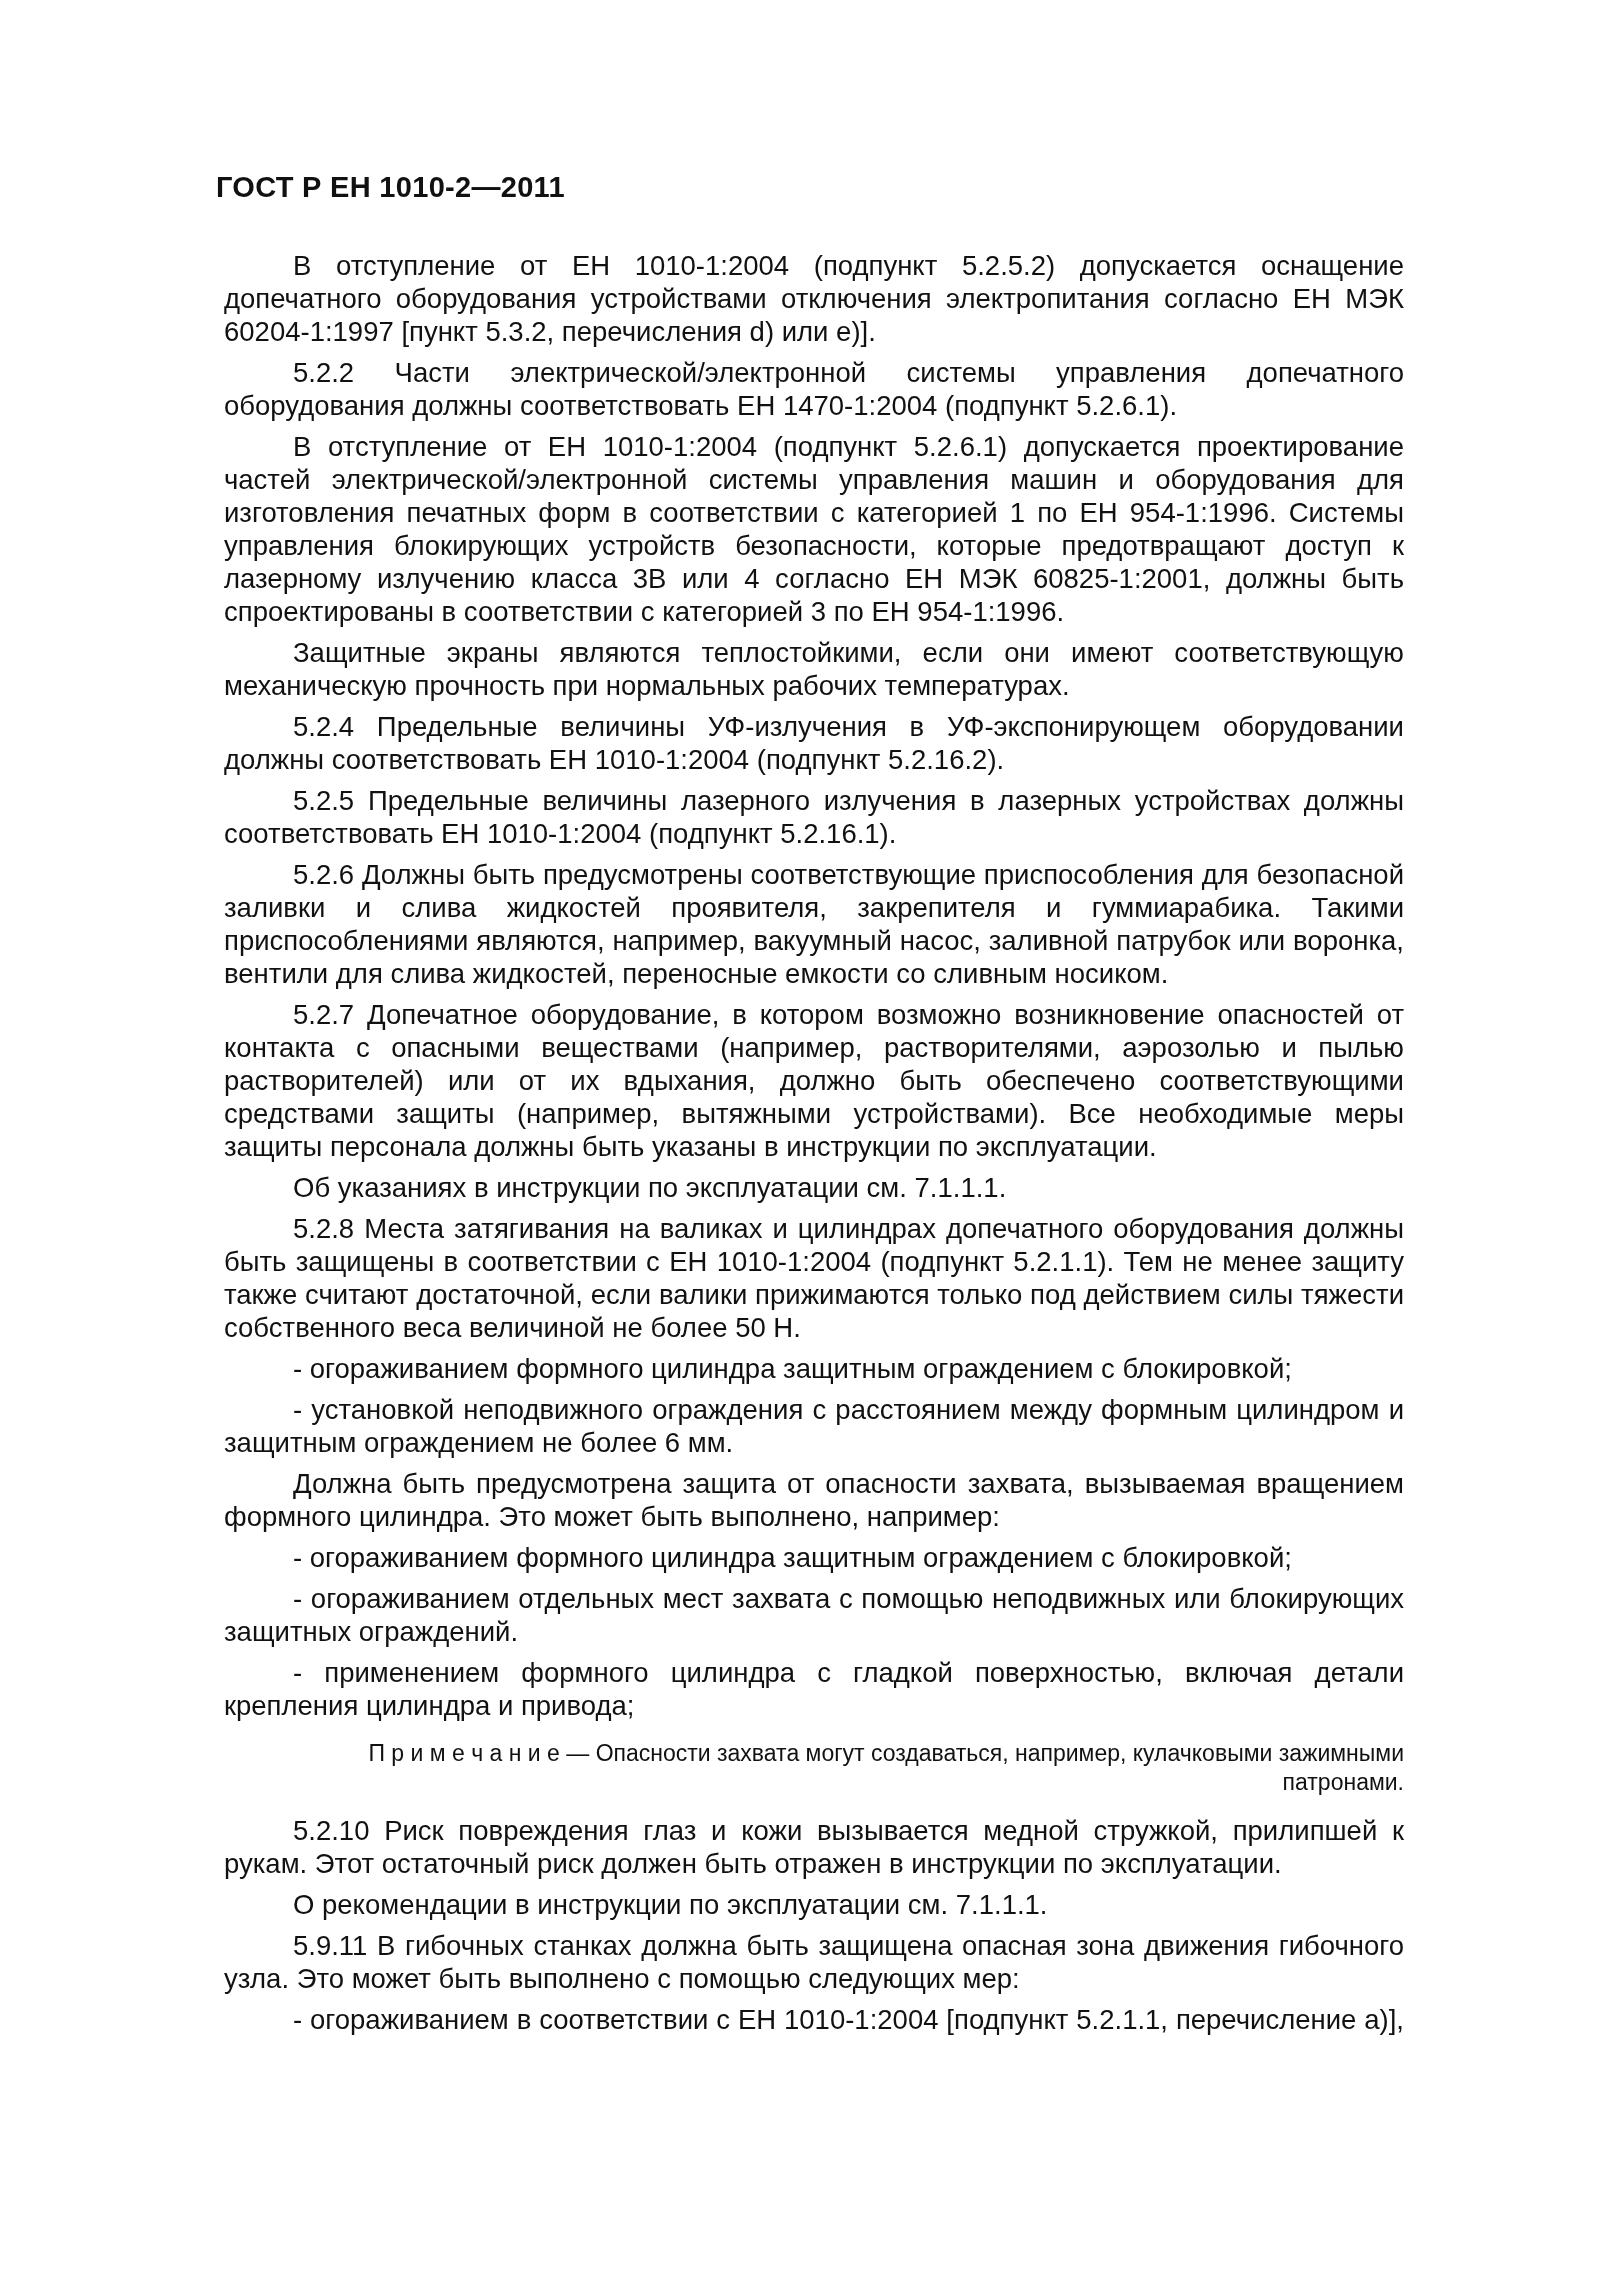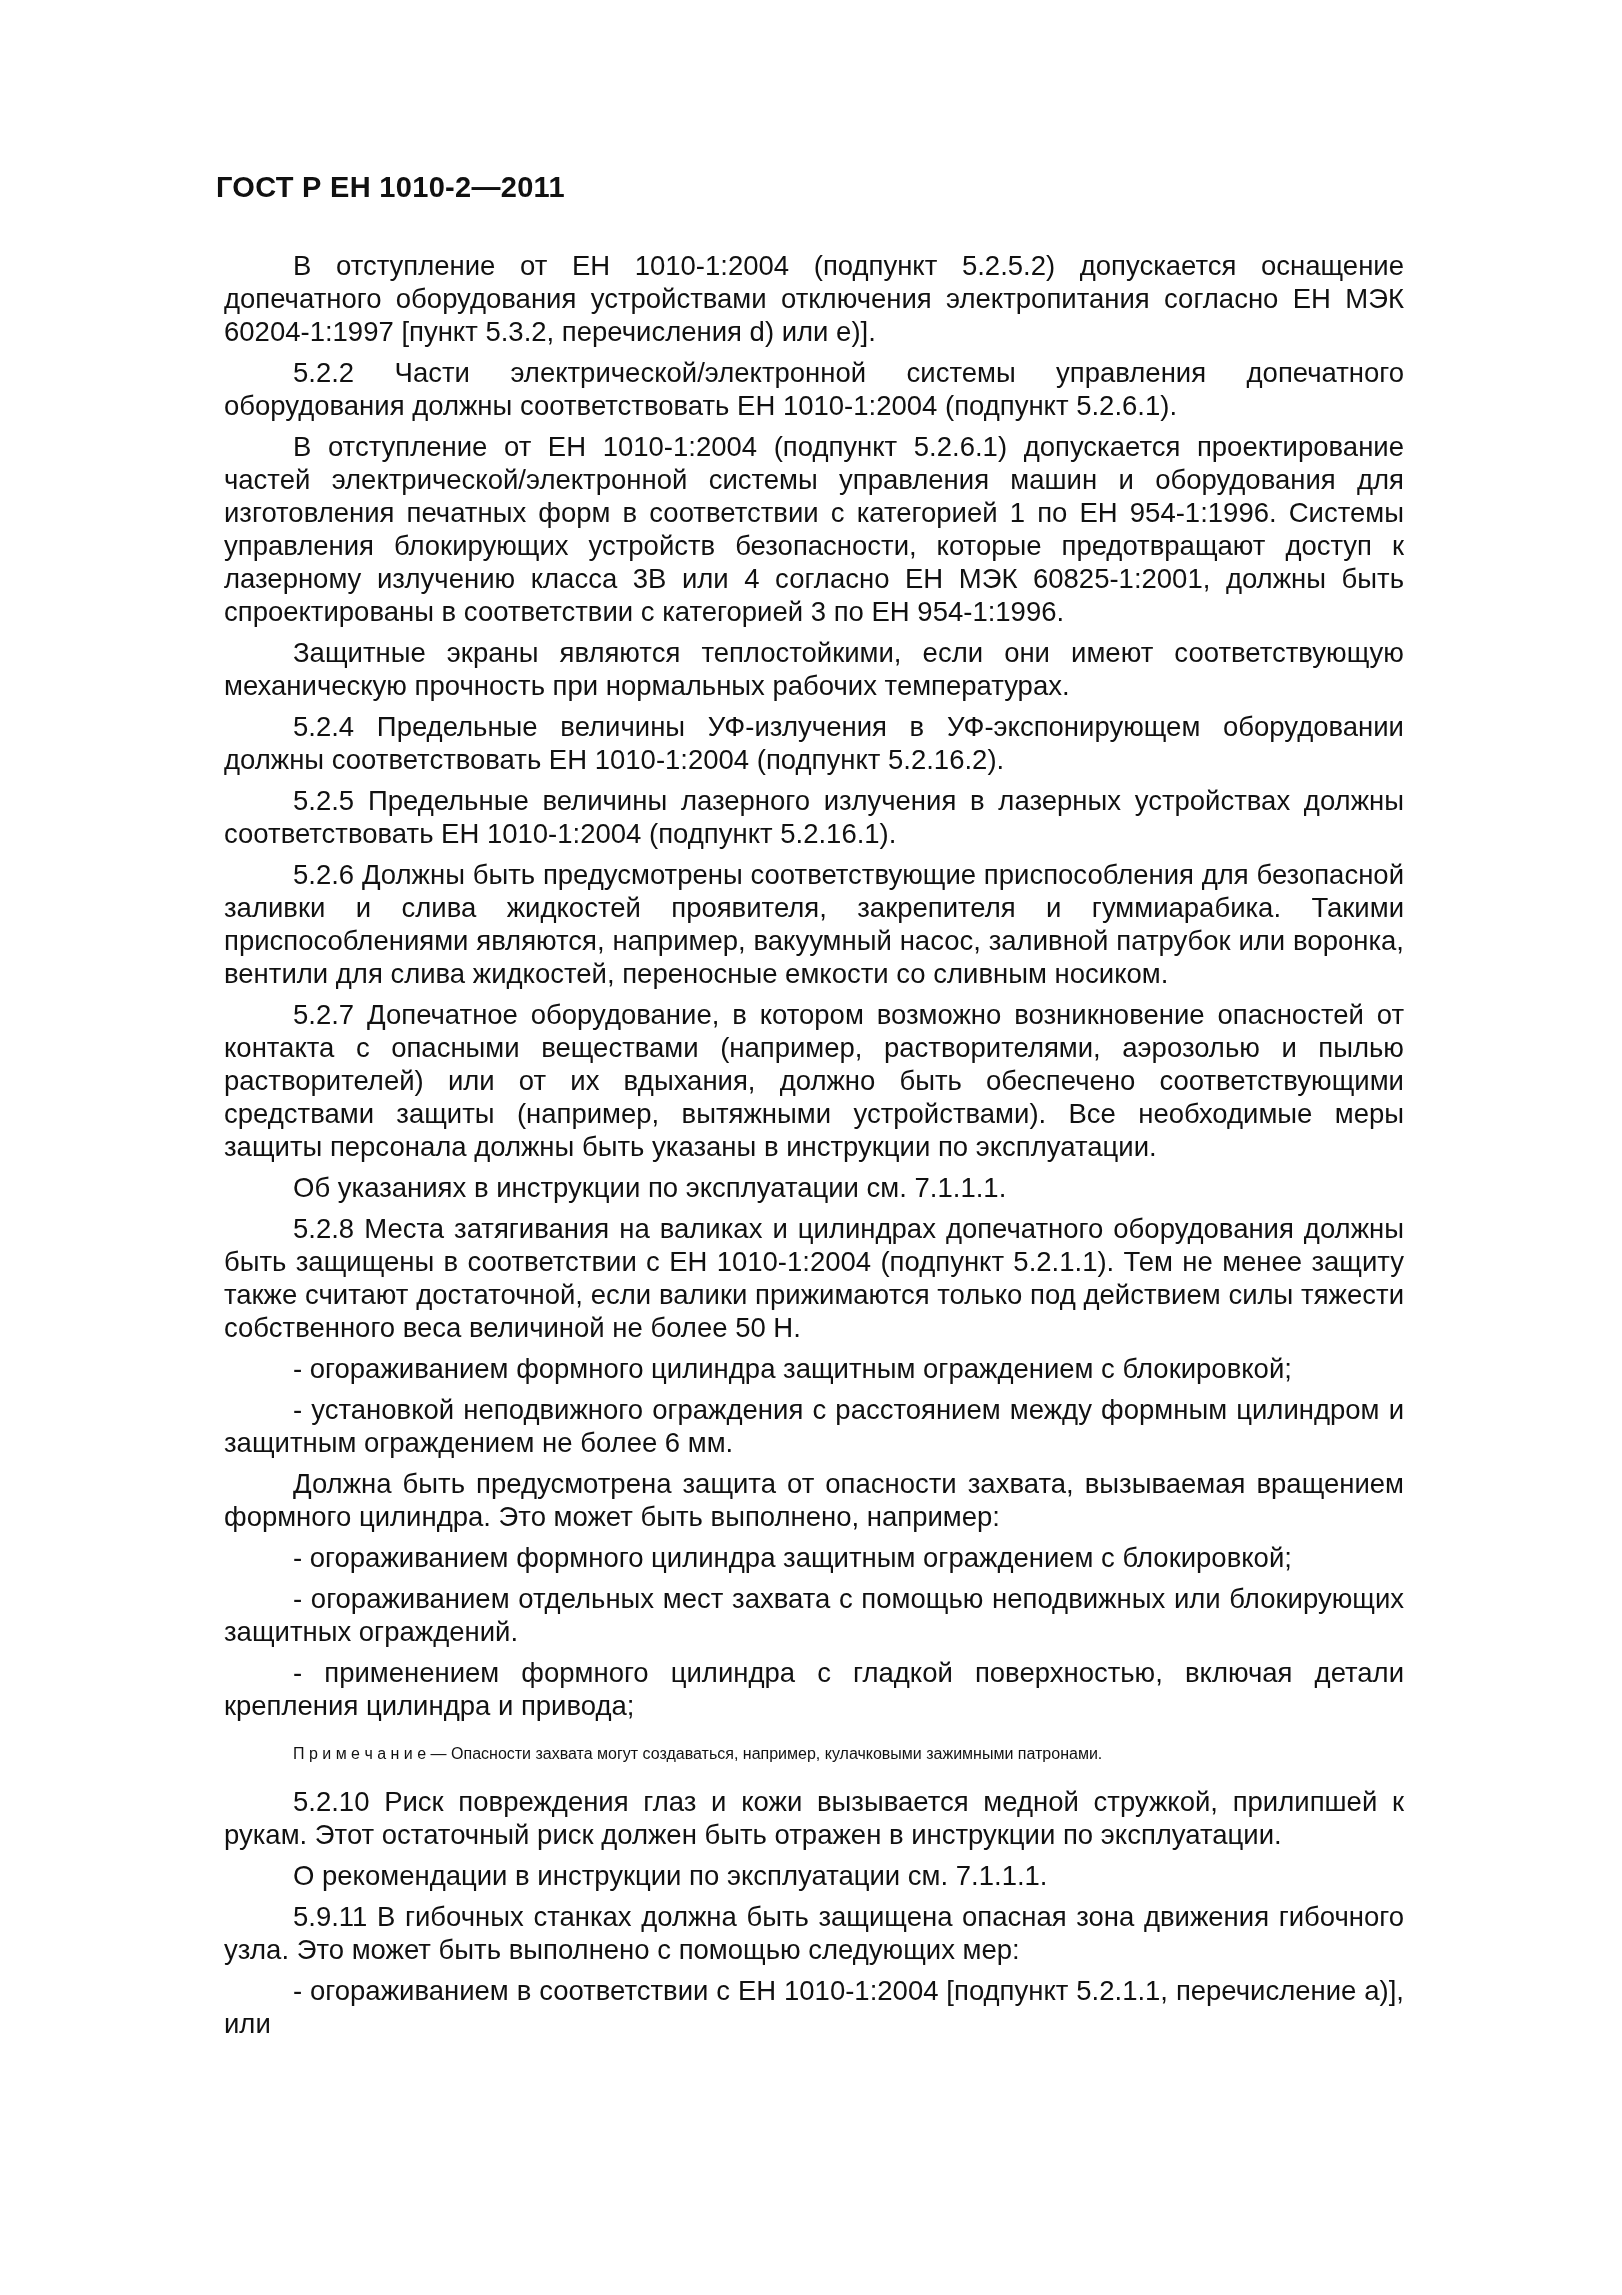--- a/index.html
+++ b/index.html
@@ -36,43 +36,43 @@
     width: 1196px;
     font-size: 27.5px;
     line-height: 33px;
     text-align: justify;
   }
   .content p {
     margin: 8px;
     text-indent: 69px;
   }
   .content p.note {
-    font-size: 16px;
+    font-size: 23px;
     line-height: 29px;
     margin-top: 17px;
     margin-bottom: 17px;
-    text-align: left;
+    text-align: right;
   }
   .page-number {
     position: absolute;
     left: 216px;
     top: 2165px;
     font-size: 31px;
   }
 </style>
 </head>
 <body>
 
 <div class="page">
 
   <div class="doc-header">ГОСТ Р ЕН 1010-2—2011</div>
 
   <div class="content">
     <p>В отступление от ЕН 1010-1:2004 (подпункт 5.2.5.2) допускается оснащение допечатного оборудования устройствами отключения электропитания согласно ЕН МЭК 60204-1:1997 [пункт 5.3.2, перечисления d) или e)].</p>
-    <p>5.2.2  Части электрической/электронной системы управления допечатного оборудования должны соответствовать ЕН 1010-1:2004 (подпункт 5.2.6.1).</p>
+    <p>5.2.2  Части электрической/электронной системы управления допечатного оборудования должны соответствовать ЕН 1470-1:2004 (подпункт 5.2.6.1).</p>
     <p>В отступление от ЕН 1010-1:2004 (подпункт 5.2.6.1) допускается проектирование частей электрической/электронной системы управления машин и оборудования для изготовления печатных форм в соответствии с категорией 1 по ЕН 954-1:1996. Системы управления блокирующих устройств безопасности, которые предотвращают доступ к лазерному излучению класса 3В или 4 согласно ЕН МЭК 60825-1:2001, должны быть спроектированы в соответствии с категорией 3 по ЕН 954-1:1996.</p>
     <p>Защитные экраны являются теплостойкими, если они имеют соответствующую механическую прочность при нормальных рабочих температурах.</p>
     <p>5.2.4  Предельные величины УФ-излучения в УФ-экспонирующем оборудовании должны соответствовать ЕН 1010-1:2004 (подпункт 5.2.16.2).</p>
     <p>5.2.5  Предельные величины лазерного излучения в лазерных устройствах должны соответствовать ЕН 1010-1:2004 (подпункт 5.2.16.1).</p>
     <p>5.2.6  Должны быть предусмотрены соответствующие приспособления для безопасной заливки и слива жидкостей проявителя, закрепителя и гуммиарабика. Такими приспособлениями являются, например, вакуумный насос, заливной патрубок или воронка, вентили для слива жидкостей, переносные емкости со сливным носиком.</p>
     <p>5.2.7  Допечатное оборудование, в котором возможно возникновение опасностей от контакта с опасными веществами (например, растворителями, аэрозолью и пылью растворителей) или от их вдыхания, должно быть обеспечено соответствующими средствами защиты (например, вытяжными устройствами). Все необходимые меры защиты персонала должны быть указаны в инструкции по эксплуатации.</p>
     <p>Об указаниях в инструкции по эксплуатации см. 7.1.1.1.</p>
     <p>5.2.8  Места затягивания на валиках и цилиндрах допечатного оборудования должны быть защищены в соответствии с ЕН 1010-1:2004 (подпункт 5.2.1.1). Тем не менее защиту также считают достаточной, если валики прижимаются только под действием силы тяжести собственного веса величиной не более 50 Н.</p>
     <p>-  огораживанием формного цилиндра защитным ограждением с блокировкой;</p>
     <p>-  установкой неподвижного ограждения с расстоянием между формным цилиндром и защитным ограждением не более 6 мм.</p>

